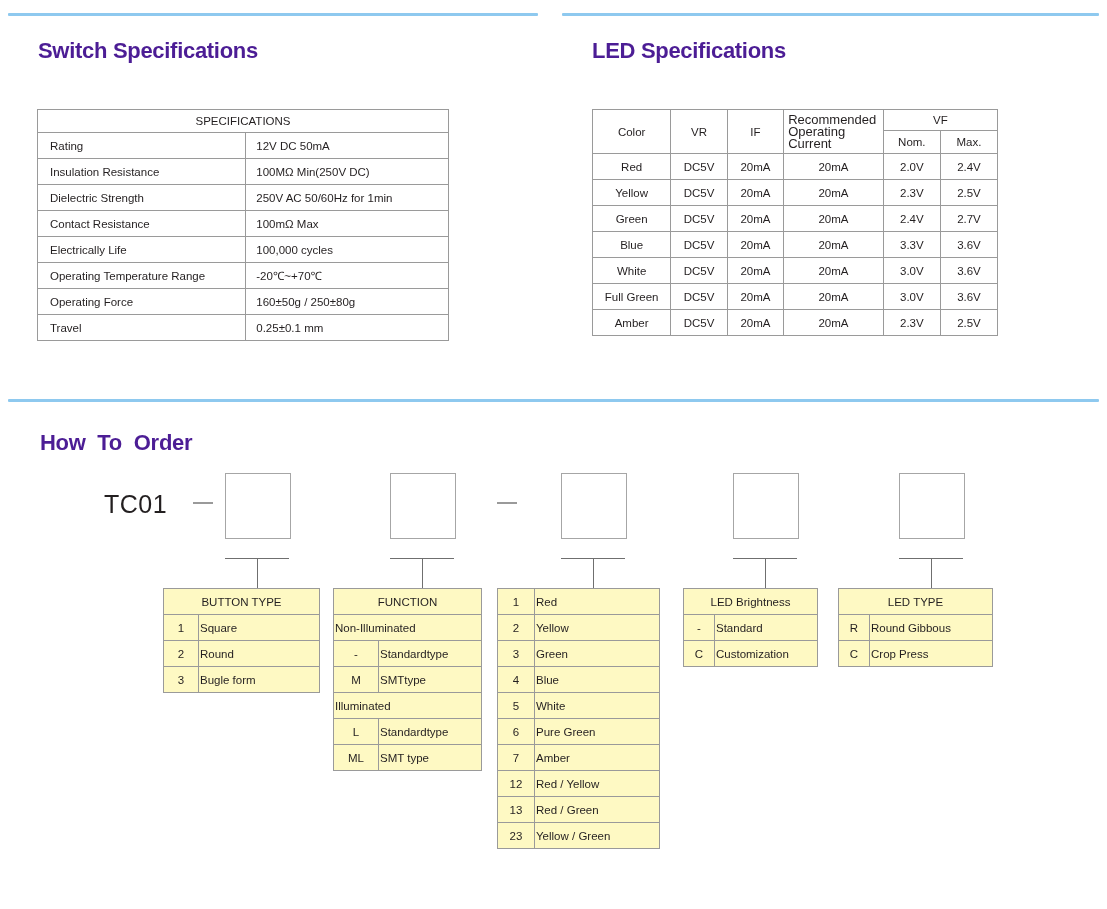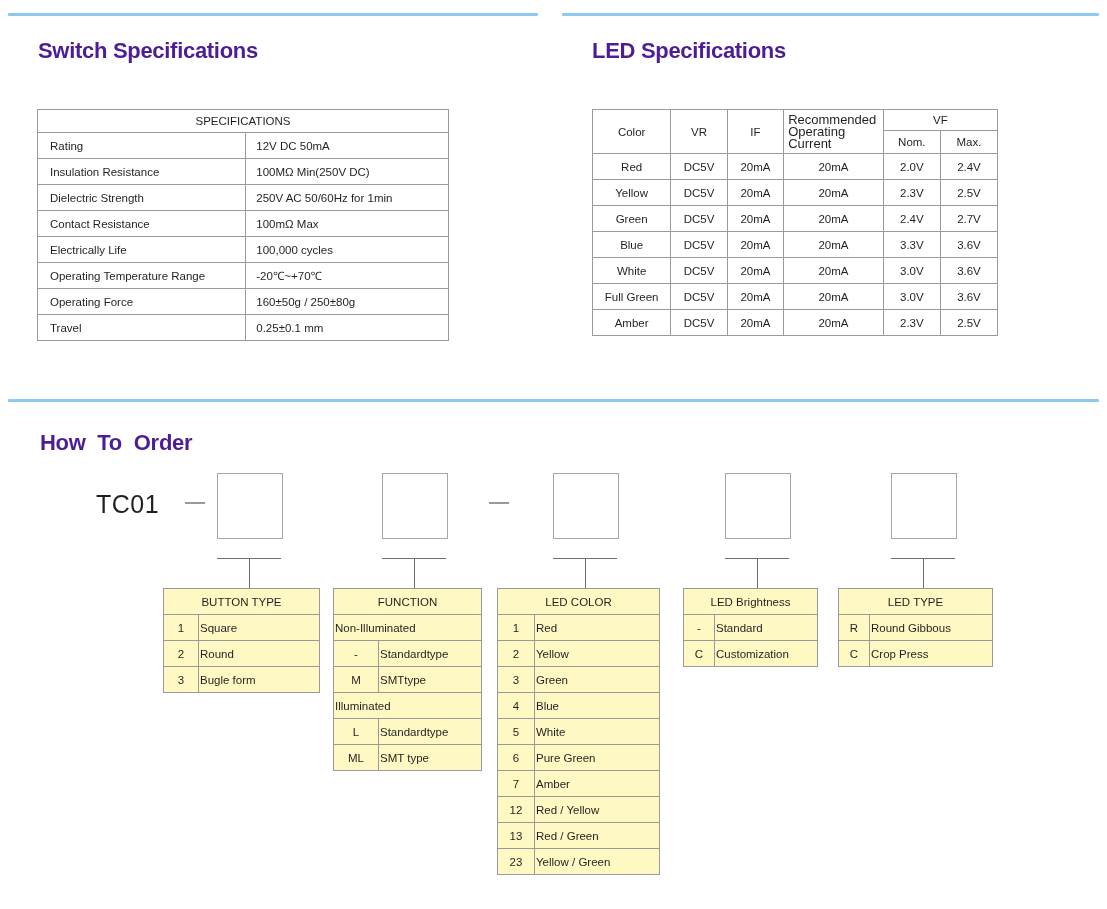--- a/index.html
+++ b/index.html
@@ -73,21 +73,21 @@
   #led-table { left: 592px; top: 109px; width: 406px; }
   #led-table td { text-align: center; height: 25px; }
   #led-table .h-color { width: 80px; }
   #led-table .h-vr    { width: 57px; }
   #led-table .h-if    { width: 57px; }
   #led-table .h-roc   { width: 95px; text-align: left; padding-left: 4px; line-height: 12px; font-size: 13px; }
   #led-table .h-vf    { height: 20px; }
   #led-table .h-sub   { width: 58px; height: 22px; }
 
   
-  #order-diagram { position: absolute; left: 8px; top: 455px; width: 982px; height: 150px; }
+  #order-diagram { position: absolute; left: 16px; top: 455px; width: 982px; height: 150px; }
   .order-prefix {
     position: absolute;
     left: 88px; top: 35px;
     font-size: 25px;
     color: #231f20;
     letter-spacing: 0.5px;
   }
   .dash {
     position: absolute;
     height: 2px;
@@ -362,23 +362,20 @@
       <tr>
         <td class="ocode">ML</td>
         <td class="olabel">SMT type</td>
       </tr>
     </tbody>
 </table>
 
 <table class="opt" id="tbl-led-color">
   <tbody id="led-color-body">
       <tr>
-        <td class="ohdr" colspan="2">LED COLOR</td>
-      </tr>
-      <tr>
         <td class="ocode">1</td>
         <td class="olabel">Red</td>
       </tr>
       <tr>
         <td class="ocode">2</td>
         <td class="olabel">Yellow</td>
       </tr>
       <tr>
         <td class="ocode">3</td>
         <td class="olabel">Green</td>

